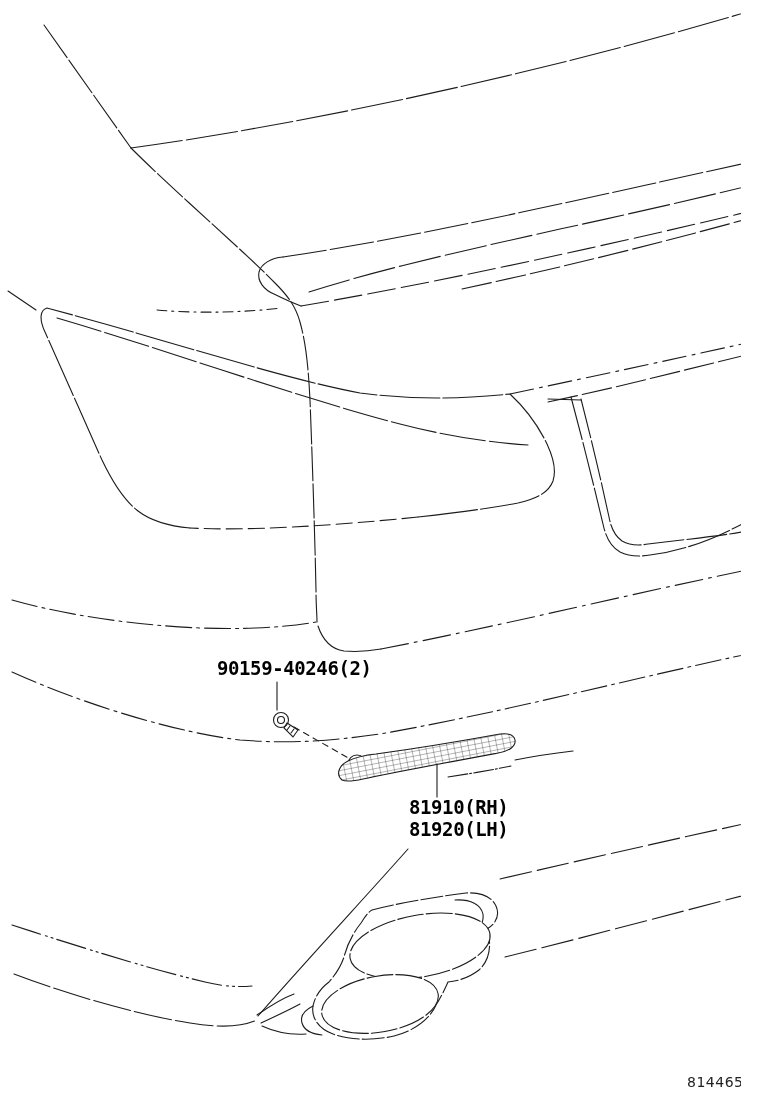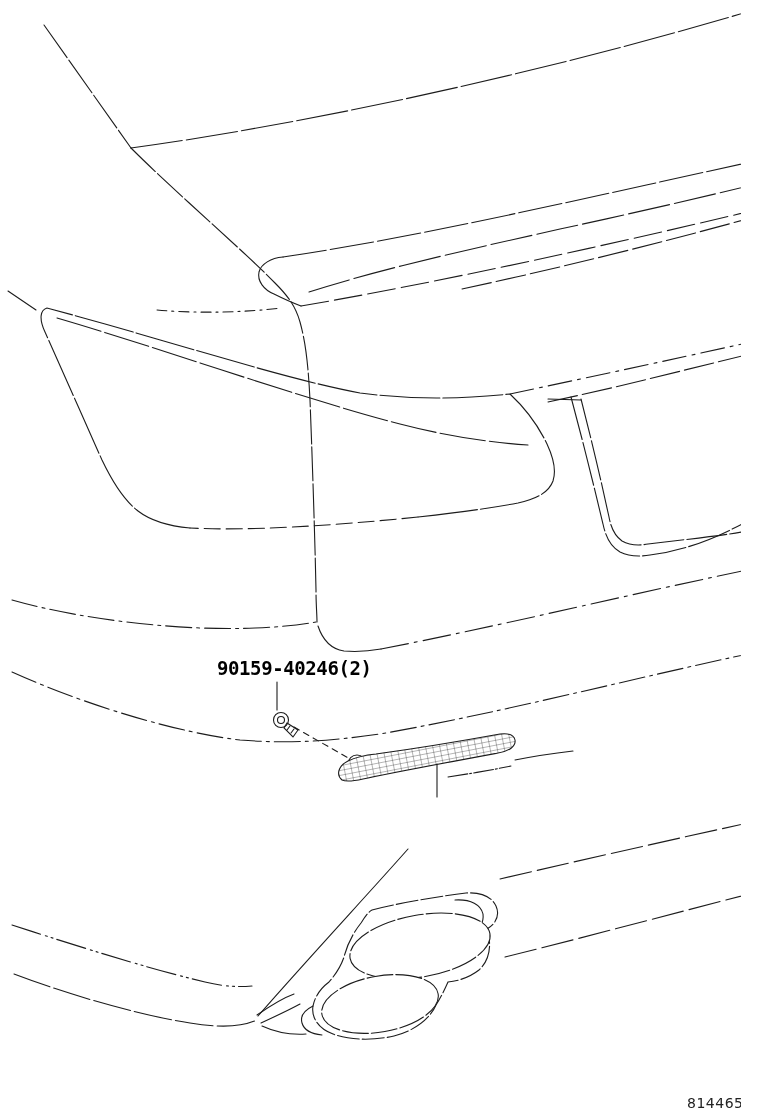--- a/index.html
+++ b/index.html
@@ -27,21 +27,20 @@
     line-height:21.5px;
     color:var(--text);
     white-space:pre;
   }
   .figure-number{
     position:absolute;
     font-family:"DejaVu Sans", sans-serif;
     font-size:14px;
     color:#222;
     letter-spacing:0.5px;
-    margin-top:21px;
   }
 </style>
 </head>
 <body>
 
 <div class="stage">
 
   <svg class="diagram-svg" width="760" height="1112" viewBox="0 0 760 1112" xmlns="http://www.w3.org/2000/svg">
 
     <defs>
@@ -117,16 +116,20 @@
       <circle class="ln fw" cx="357" cy="764" r="9"></circle>
       <path d="M 342,780 C 336,775 338,766 348,761 C 356,757 366,755 376,754 C 420,748 478,738 500,734 C 509,733 514,735 515,740 C 516,746 510,751 498,753 C 455,761 385,774 363,779 C 354,781 346,782 342,780 Z" fill="url(#mesh)" stroke="#1c1c1c" stroke-width="1.1"></path>
       <path class="ln" d="M 448,777 C 468,774 492,770 511,766" stroke-dasharray="20 2 2 2"></path>
       <path class="ln" d="M 515,760 C 535,756 556,753 573,751"></path>
       <path class="ln" d="M 437,764 L 437,797" stroke-width="1"></path>
     </g>
   </svg>
 
   <div class="part-label" style="left:217px;top:658px;">90159-40246(2)</div>
 
+  <div style="position:absolute;left:409px;top:797px;">
+    <div class="part-label" style="position:static;">81910(RH)</div>
+    <div class="part-label" style="position:static;">81920(LH)</div>
+  </div>
 
   <div class="figure-number" style="left:687px;top:1074px;">814465</div>
 
 </div>
 
 </body></html>

